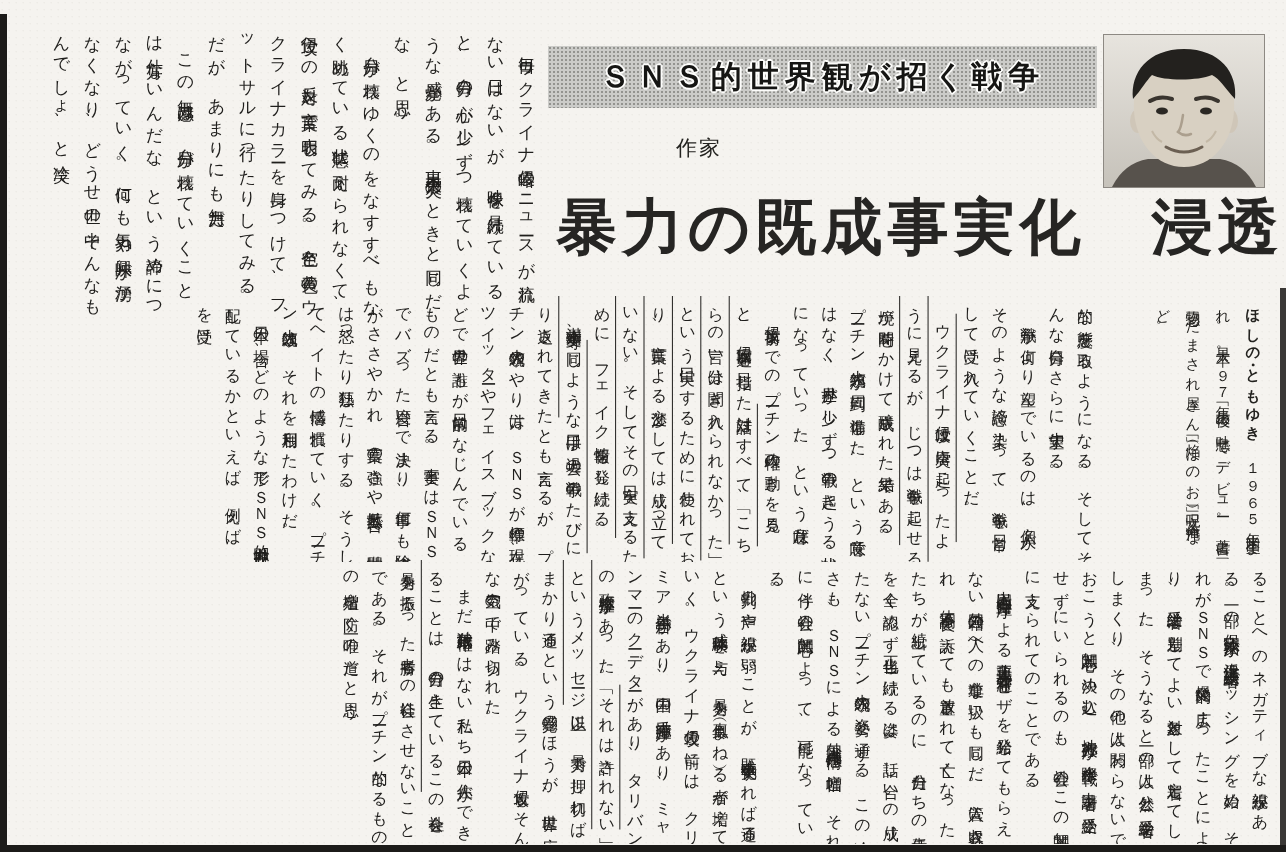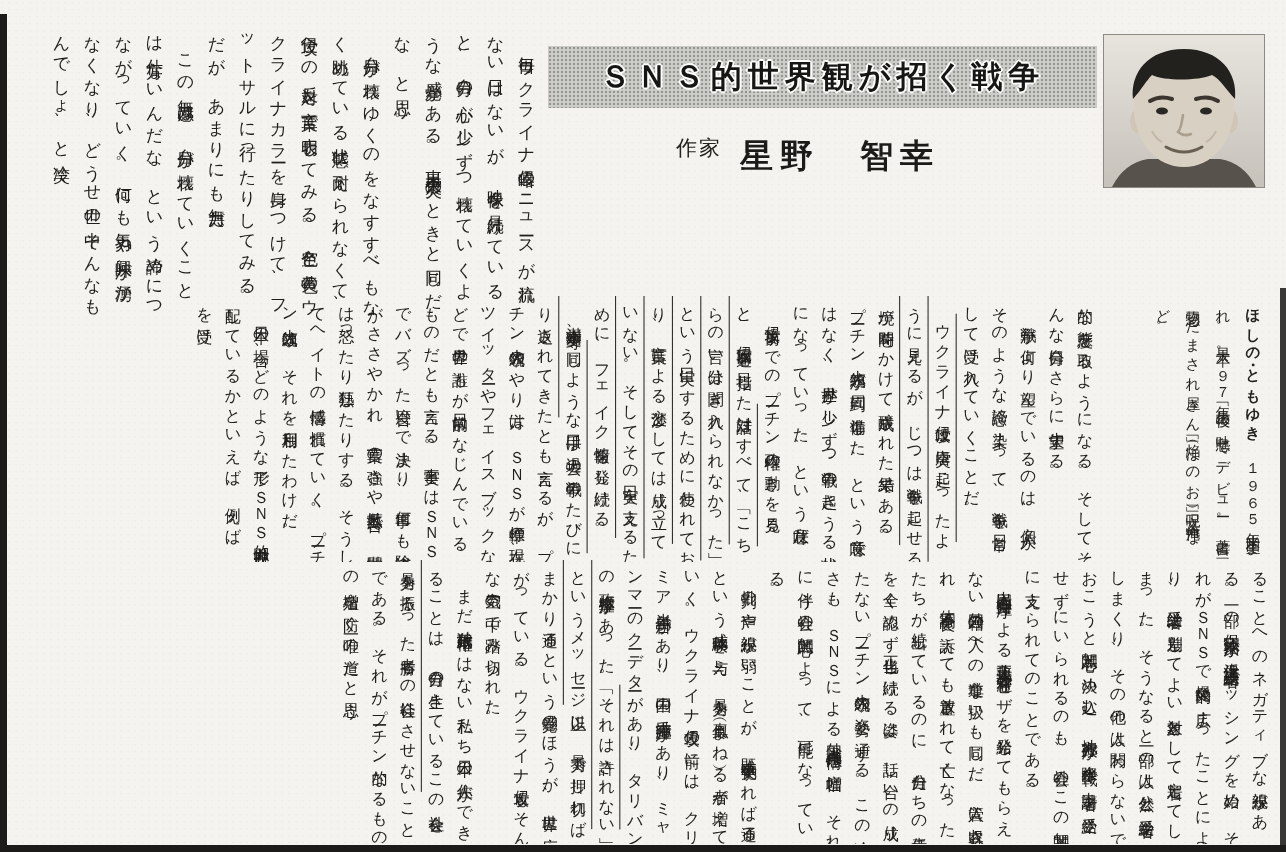--- a/index.html
+++ b/index.html
@@ -99,23 +99,23 @@
 
 <div id="page">
 
 
   <div id="kicker-band">
     <span id="kicker-label">ＳＮＳ的世界観が招く戦争</span>
   </div>
 
   <div id="byline">
     <span id="byline-role">作家</span>
-    <span id="byline-name">星野　智幸</span>
   </div>
 
+  <div id="headline">暴力の既成事実化　浸透</div>
 
   <div id="author-photo">
     <svg width="160" height="152" viewBox="0 0 160 152" xmlns="http://www.w3.org/2000/svg">
       <defs>
         <linearGradient id="pbg" x1="0" y1="0" x2="0" y2="1">
           <stop offset="0" stop-color="#e7e4de"></stop>
           <stop offset="1" stop-color="#c6c2ba"></stop>
         </linearGradient>
       </defs>
       <rect x="0" y="0" width="160" height="152" fill="url(#pbg)"></rect>

